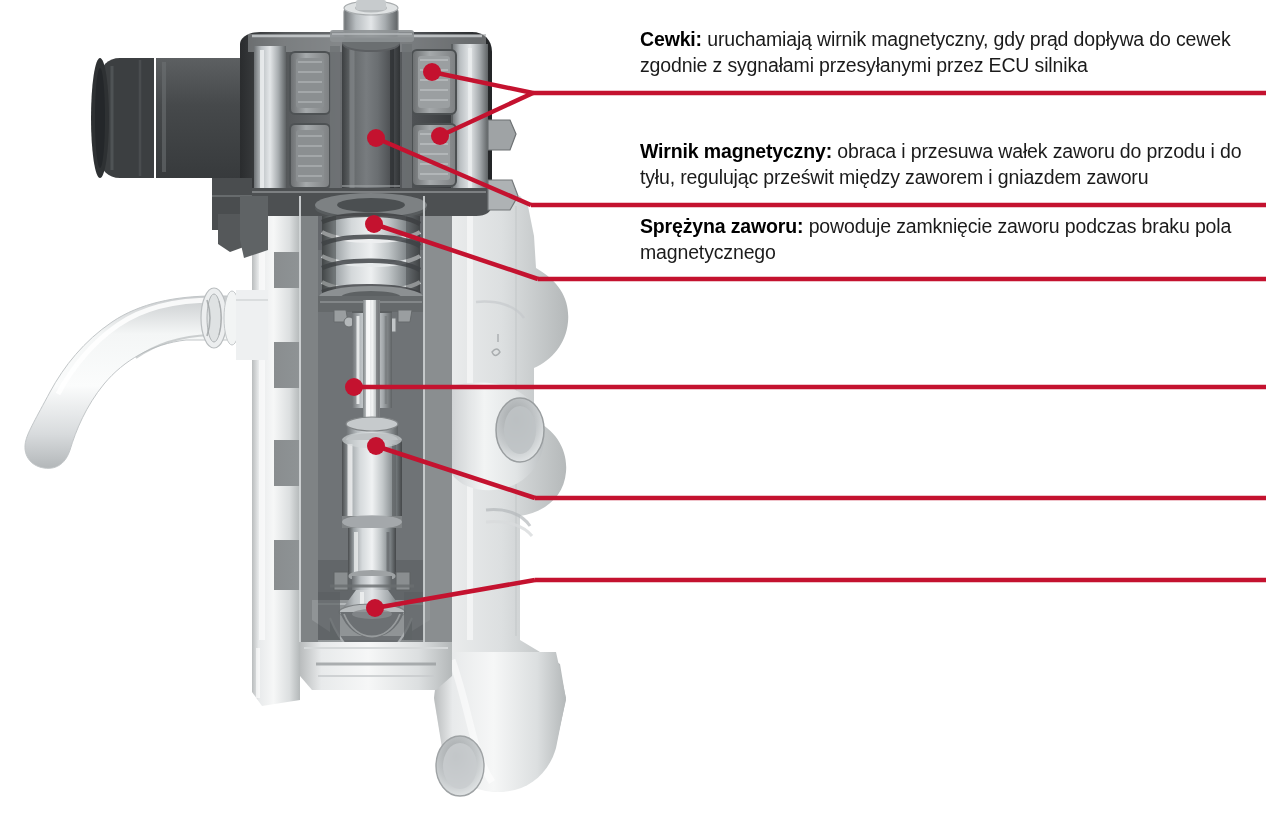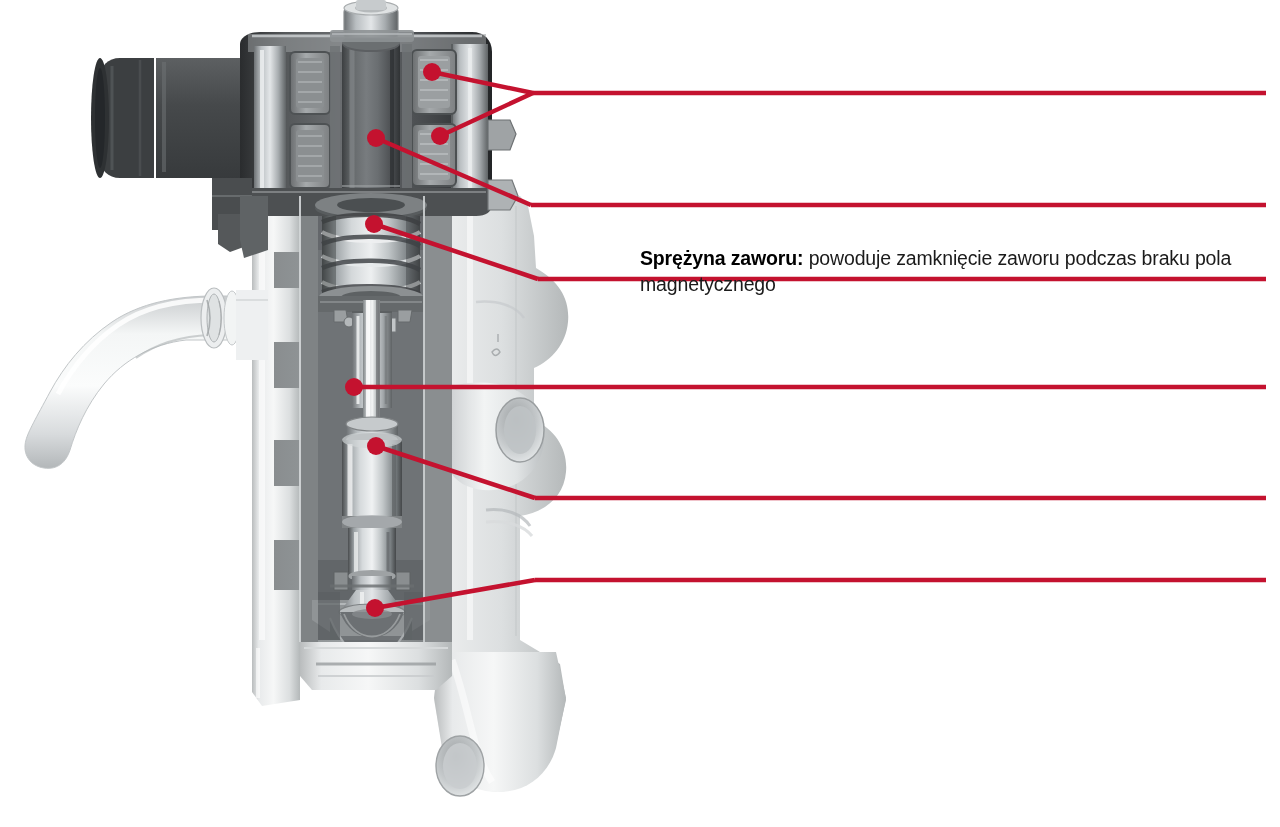--- a/index.html
+++ b/index.html
@@ -35,21 +35,21 @@
     color: #1b1b1b;
   }
   .callout .term {
     font-weight: bold;
     color: #000000;
   }
   .callout p { margin: 0; }
 
   .c1 { top: 27px; }
   .c2 { top: 139px; }
-  .c3 { top: 214px; margin-top: 32px; }
+  .c3 { top: 214px; }
   .c4 { top: 312px; }
   .c5 { top: 423px; }
   .c6 { top: 540px; }
 </style>
 </head>
 <body>
 
 <div id="stage">
 
   <div id="photo-layer">
@@ -441,21 +441,31 @@
         <circle cx="440" cy="136" r="9"></circle>
         <circle cx="376" cy="138" r="9"></circle>
         <circle cx="374" cy="224" r="9"></circle>
         <circle cx="354" cy="387" r="9"></circle>
         <circle cx="376" cy="446" r="9"></circle>
         <circle cx="375" cy="608" r="9"></circle>
       </g>
     </svg>
   </div>
 
-
+  <div class="callout c1">
+    <p>
+      <span class="term">Cewki:</span><span> uruchamiają wirnik magnetyczny, gdy prąd dopływa do cewek zgodnie z sygnałami przesyłanymi przez ECU silnika</span>
+    </p>
+  </div>
+
+  <div class="callout c2">
+    <p>
+      <span class="term">Wirnik magnetyczny:</span><span> obraca i przesuwa wałek zaworu do przodu i do tyłu, regulując prześwit między zaworem i gniazdem zaworu</span>
+    </p>
+  </div>
 
   <div class="callout c3">
     <p>
       <span class="term">Sprężyna zaworu:</span><span> powoduje zamknięcie zaworu podczas braku pola magnetycznego</span>
     </p>
   </div>
 
 
 
 

